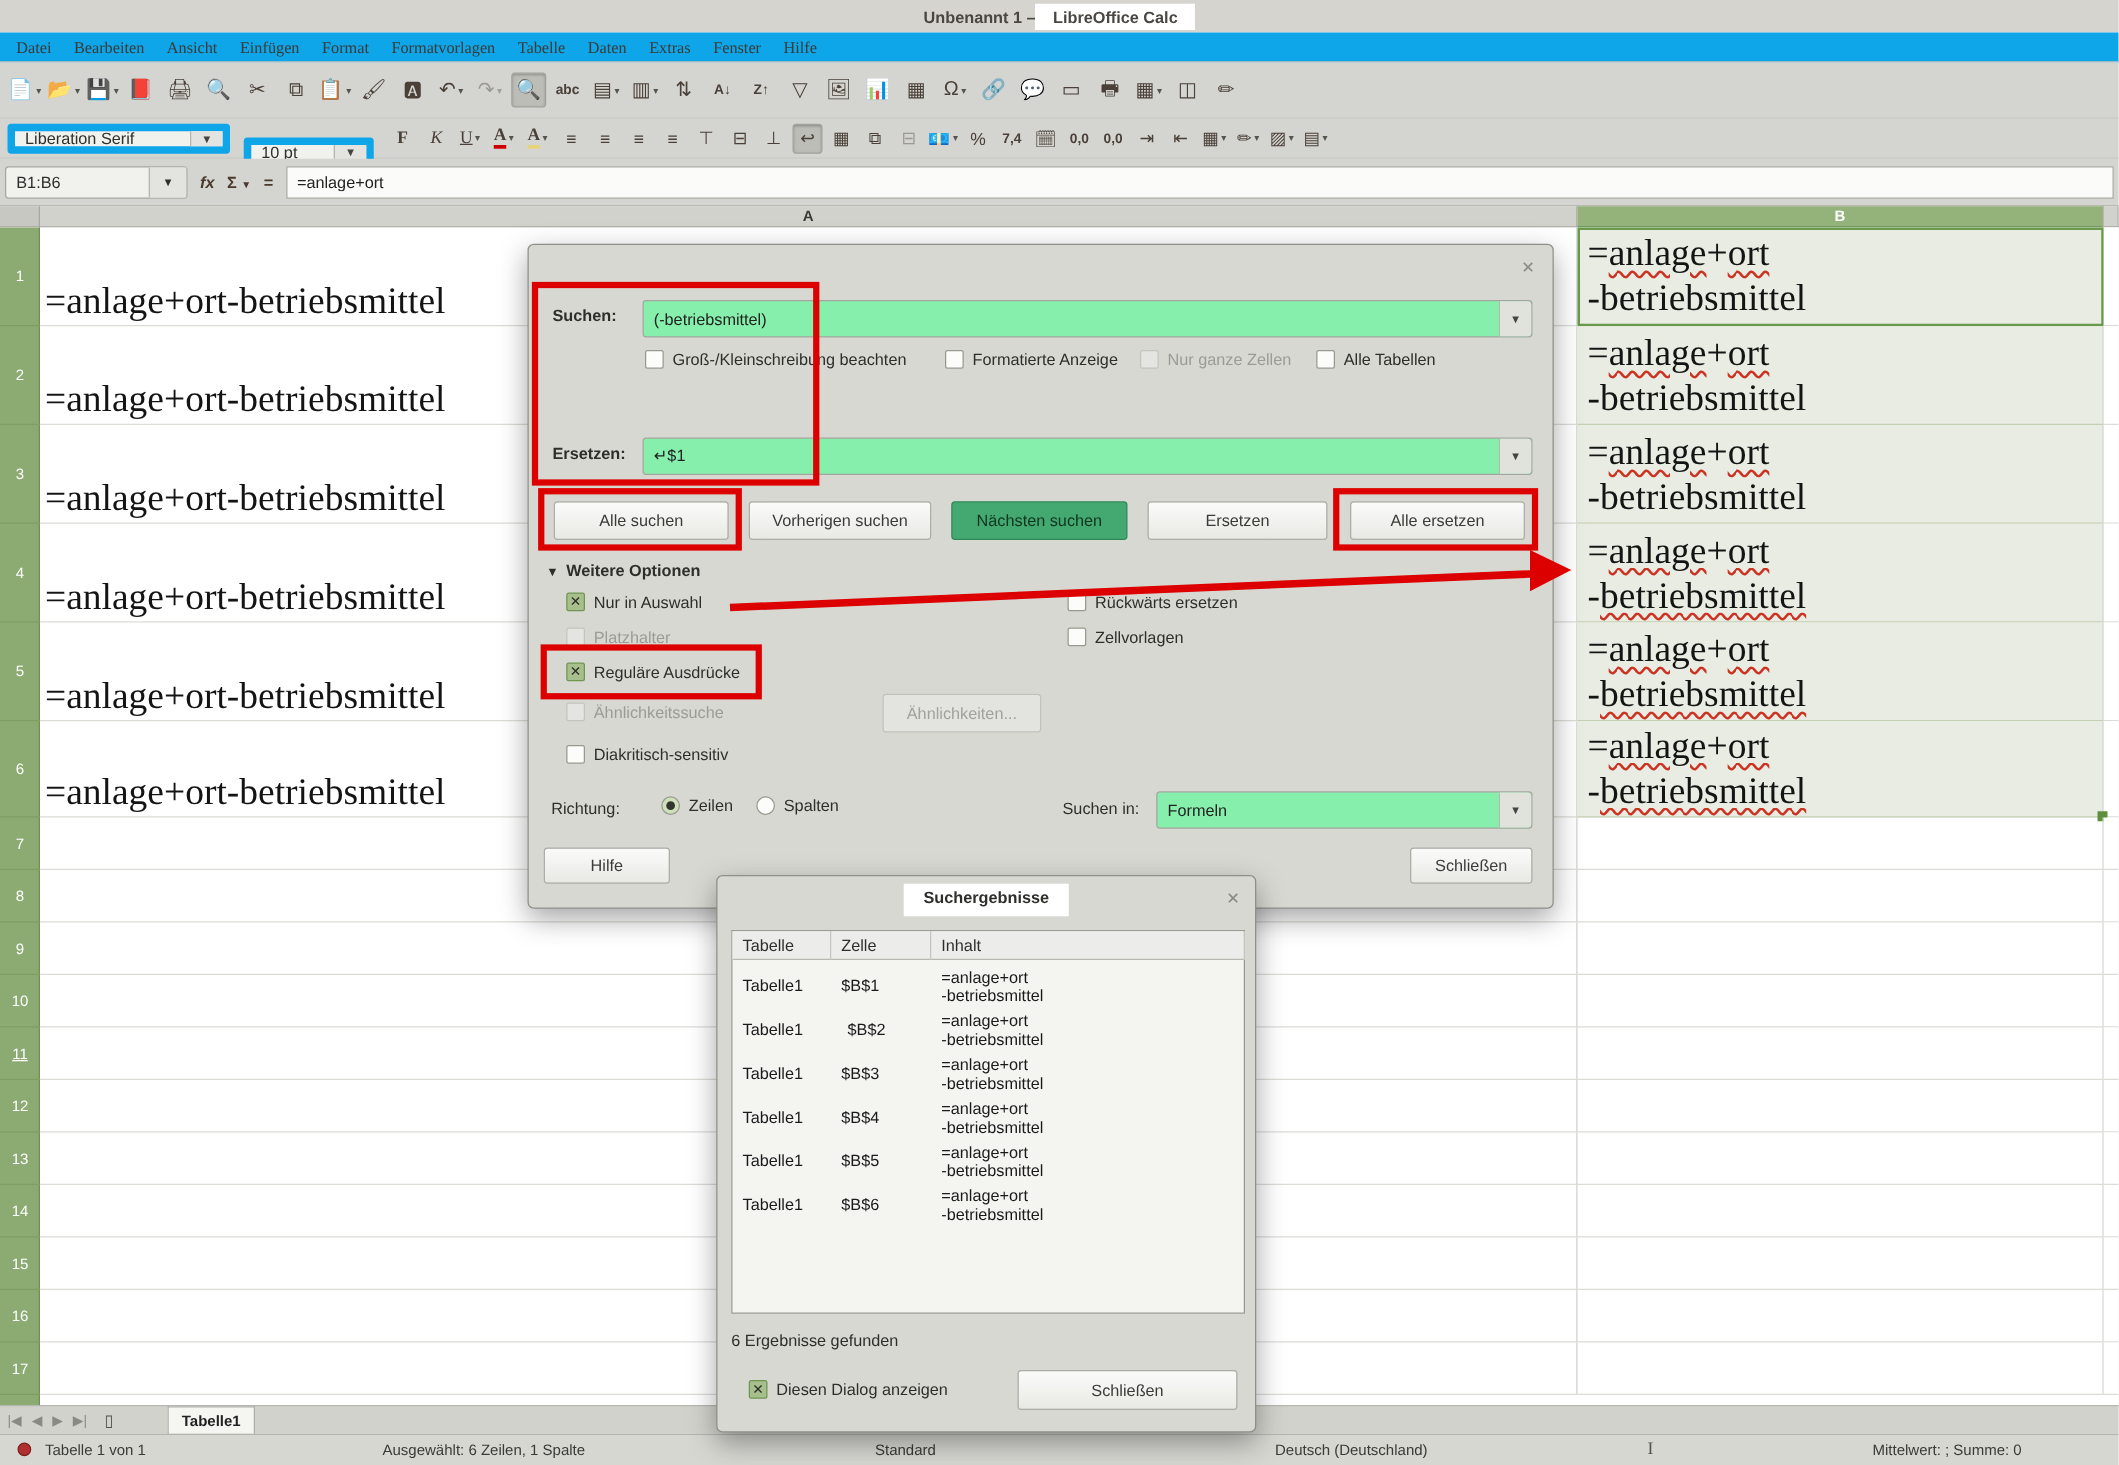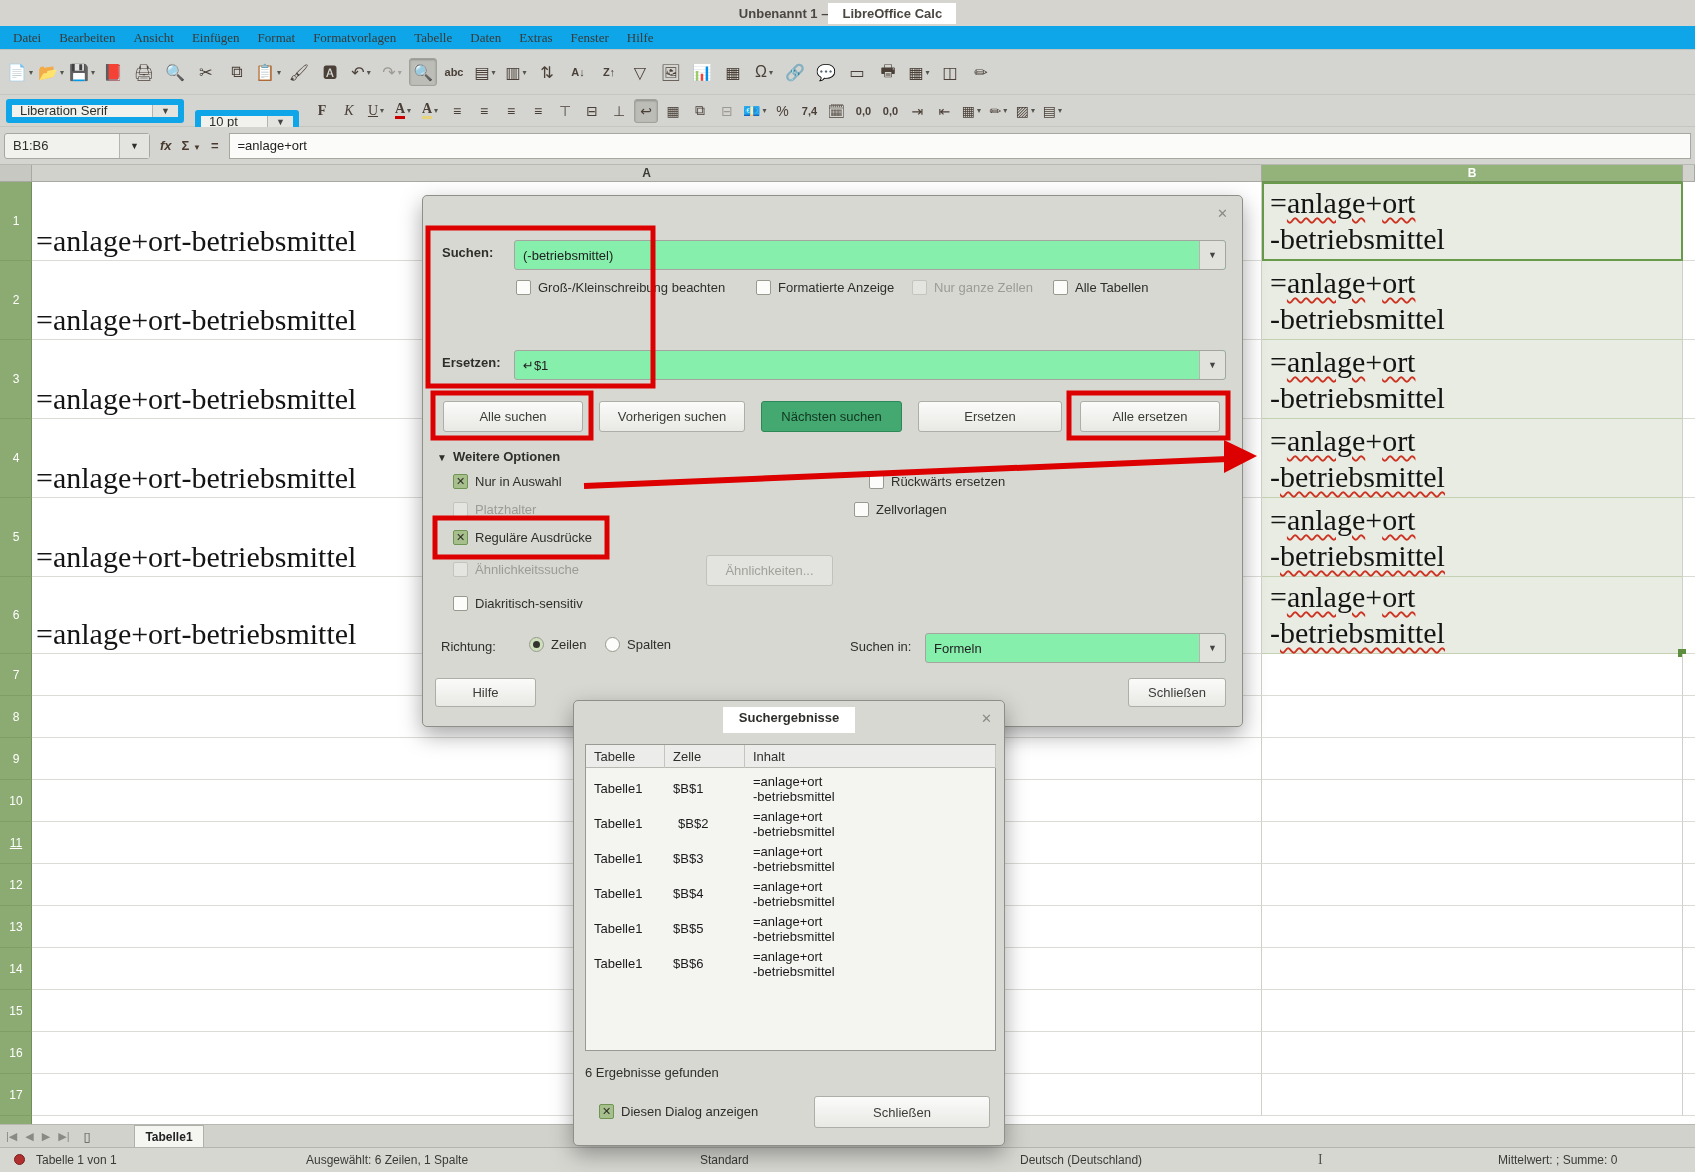--- a/index.html
+++ b/index.html
@@ -546,21 +546,21 @@
         <span class="lbl">Platzhalter</span>
       </div><div class="cb checked" style="left: 30px; top: 334px;">
         <span class="box">✕</span>
         <span class="lbl">Reguläre Ausdrücke</span>
       </div><div class="cb disabled" style="left: 30px; top: 366px;">
         <span class="box"></span>
         <span class="lbl">Ähnlichkeitssuche</span>
       </div><div class="cb " style="left: 30px; top: 400px;">
         <span class="box"></span>
         <span class="lbl">Diakritisch-sensitiv</span>
-      </div><div class="cb " style="left: 446px; top: 278px;">
+      </div><div class="cb " style="left: 431px; top: 278px;">
         <span class="box"></span>
         <span class="lbl">Rückwärts ersetzen</span>
       </div><div class="cb " style="left: 431px; top: 306px;">
         <span class="box"></span>
         <span class="lbl">Zellvorlagen</span>
       </div><div class="btn" style="left: 20px; top: 205px; width: 140px;">Alle suchen</div><div class="btn" style="left: 176px; top: 205px; width: 146px;">Vorherigen suchen</div><div class="btn primary" style="left: 338px; top: 205px; width: 141px;">Nächsten suchen</div><div class="btn" style="left: 495px; top: 205px; width: 144px;">Ersetzen</div><div class="btn" style="left: 657px; top: 205px; width: 140px;">Alle ersetzen</div></div>
 
   <div class="dialog results-dialog">
     <div class="dlg-titlewrap" style="height:26px;">
         <span class="dlg-title">Suchergebnisse</span>

